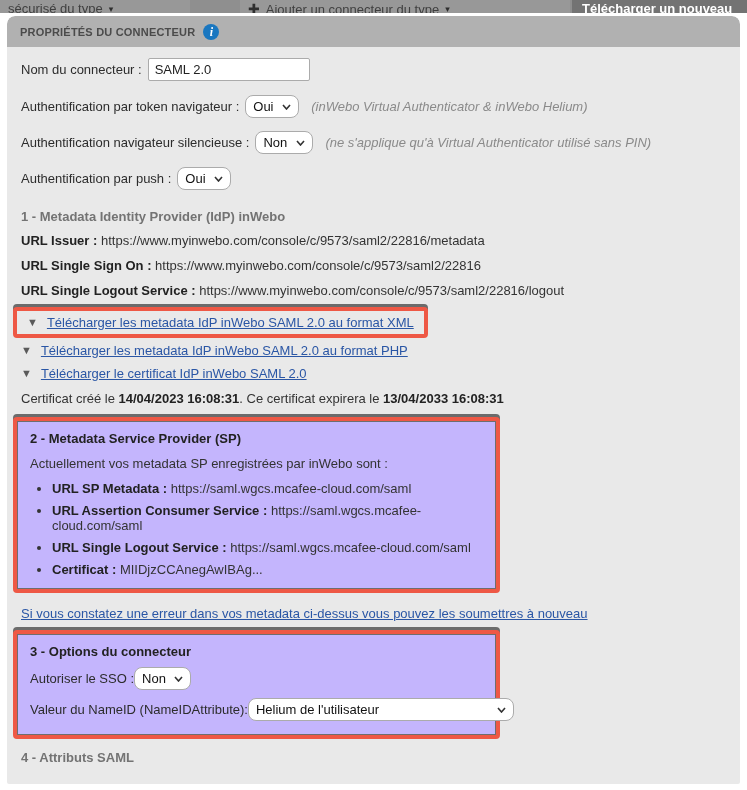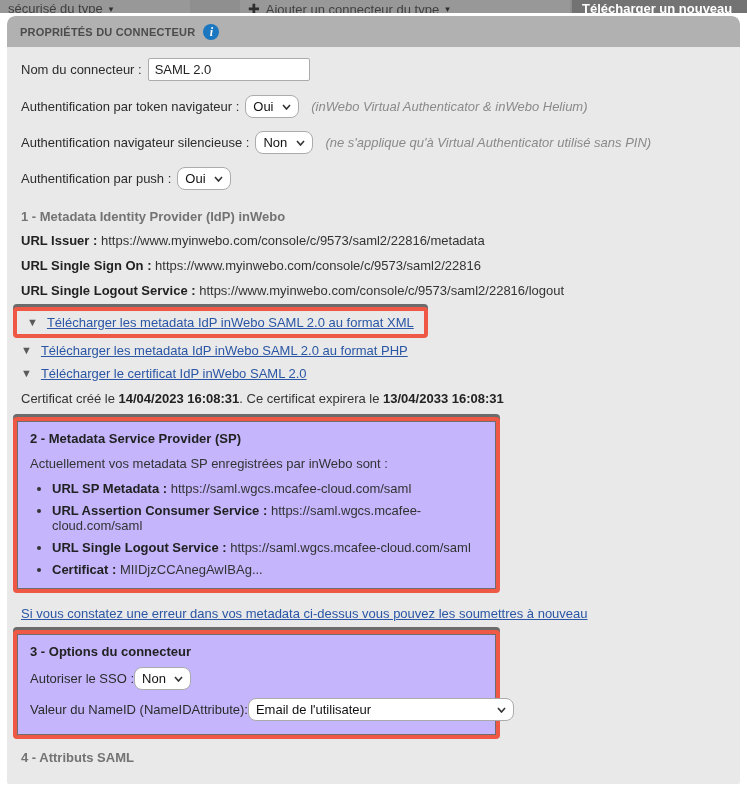--- a/index.html
+++ b/index.html
@@ -209,21 +209,21 @@
           <span class="sel" style="min-width:56px">
             <span>Non</span>
             <svg width="9" height="6">
                 <path d="M1 1 L4.5 5 L8 1" stroke="#333" stroke-width="1.6" fill="none"></path>
               </svg>
           </span>
         </div>
         <div class="opt-row">
           <span class="lbl">Valeur du NameID (NameIDAttribute):</span>
           <span class="sel" style="min-width:266px">
-            <span>Email de l'utilisateur</span>
+            <span>Helium de l'utilisateur</span>
             <svg width="9" height="6">
                 <path d="M1 1 L4.5 5 L8 1" stroke="#333" stroke-width="1.6" fill="none"></path>
               </svg>
           </span>
         </div>
       </div>
     </div>
 
     
     <div class="attr-wrap">

